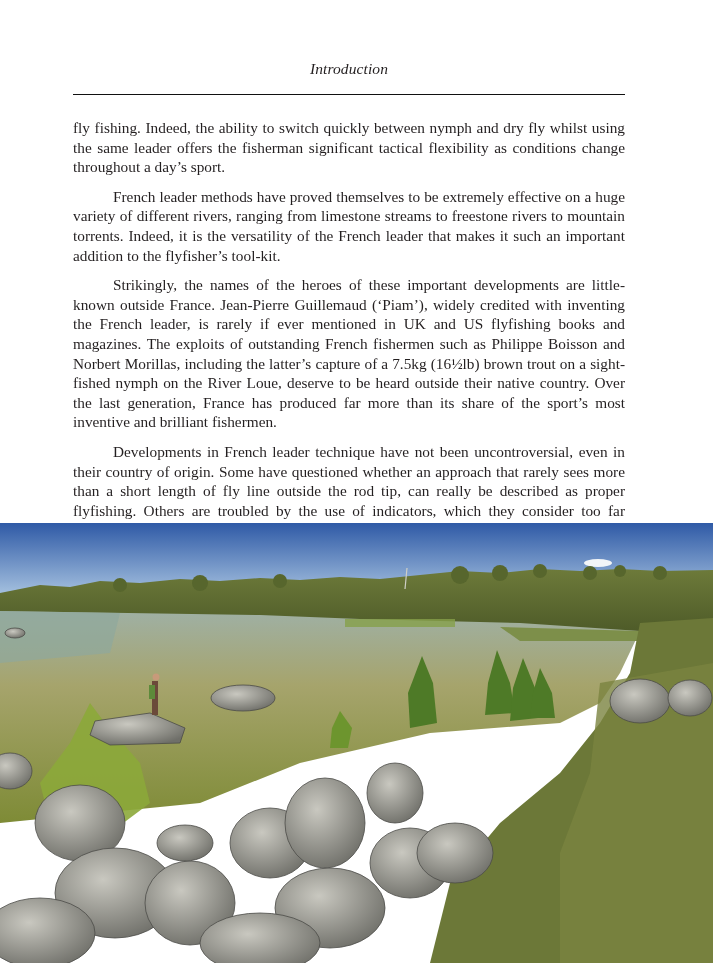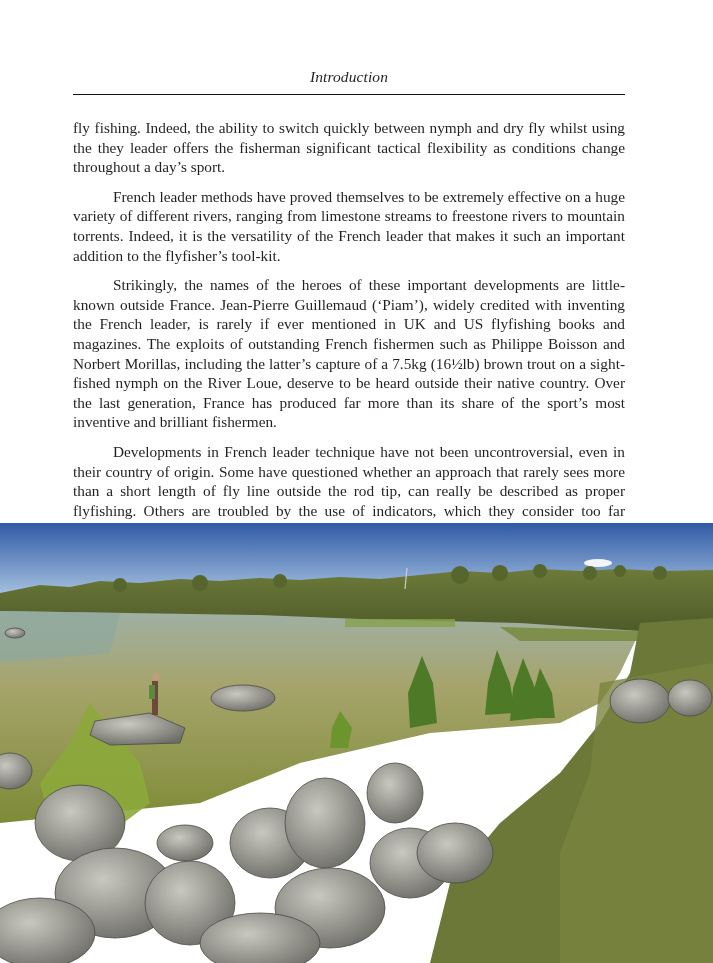--- a/index.html
+++ b/index.html
@@ -1,41 +1,41 @@
 <!DOCTYPE html>
 <html><head>
 <meta charset="utf-8">
 <style>
   html, body { margin: 0; padding: 0; }
   body {
     width: 713px; height: 963px; background: #ffffff; position: relative; overflow: hidden;
     font-family: "Liberation Serif", "DejaVu Serif", serif; color: #231f20;
   }
   .running-head {
-    position: absolute; left: 73px; width: 552px; top: 68px; text-align: center;
+    position: absolute; left: 73px; width: 552px; top: 60px; text-align: center;
     font-style: italic; font-size: 15.5px; letter-spacing: 0.1px;
   }
   .rule { position: absolute; left: 73px; width: 552px; top: 94px; height: 0; border-top: 1.3px solid #111; }
   .body-text {
     position: absolute; left: 73px; width: 552px; top: 118px;
     font-size: 15.3px; line-height: 19.6px; text-align: justify; hyphens: none;
   }
   .body-text p { margin: 0 0 10px 0; }
   .body-text p.indent { text-indent: 40px; }
   .photo { position: absolute; left: 0; top: 523px; width: 713px; height: 440px; overflow: hidden; }
   .photo svg { display: block; }
 </style>
 </head>
 <body>
 
 <div class="running-head">Introduction</div>
 <div class="rule"></div>
 
 <div class="body-text">
-  <p>fly fishing. Indeed, the ability to switch quickly between nymph and dry fly whilst using the they leader offers the fisherman significant tactical flexibility as conditions change throughout a day’s sport.</p>
+  <p>fly fishing. Indeed, the ability to switch quickly between nymph and dry fly whilst using the same leader offers the fisherman significant tactical flexibility as conditions change throughout a day’s sport.</p>
   <p class="indent">French leader methods have proved themselves to be extremely effective on a huge variety of different rivers, ranging from limestone streams to freestone rivers to mountain torrents. Indeed, it is the versatility of the French leader that makes it such an important addition to the flyfisher’s tool-kit.</p>
   <p class="indent">Strikingly, the names of the heroes of these important developments are little-known outside France. Jean-Pierre Guillemaud (‘Piam’), widely credited with inventing the French leader, is rarely if ever mentioned in UK and US flyfishing books and magazines. The exploits of outstanding French fishermen such as Philippe Boisson and Norbert Morillas, including the latter’s capture of a 7.5kg (16½lb) brown trout on a sight-fished nymph on the River Loue, deserve to be heard outside their native country.  Over the last generation, France has produced far more than its share of the sport’s most inventive and brilliant fishermen.</p>
   <p class="indent">Developments in French leader technique have not been uncontroversial, even in their country of origin. Some have questioned whether an approach that rarely sees more than a short length of fly line outside the rod tip, can really be described as proper flyfishing. Others are troubled by the use of indicators, which they consider too far removed from</p>
 </div>
 
 <div class="photo">
   <svg width="713" height="440" viewBox="0 0 713 440">
     <defs>
       <linearGradient id="sky" x1="0" y1="0" x2="0" y2="1">
         <stop offset="0" stop-color="#2f5aa6"></stop>

